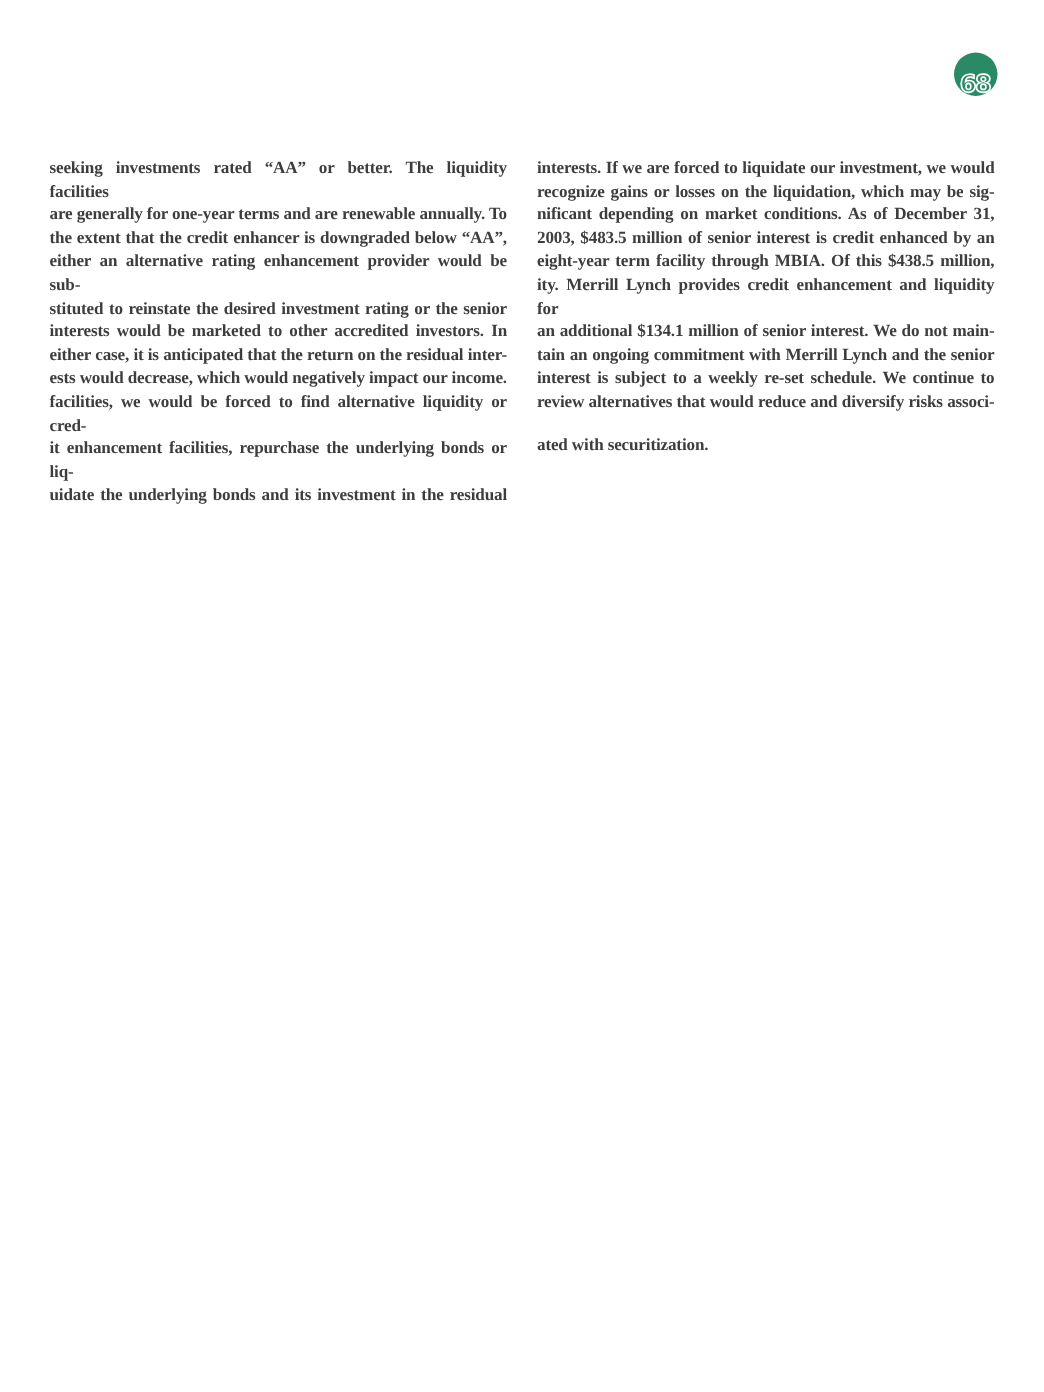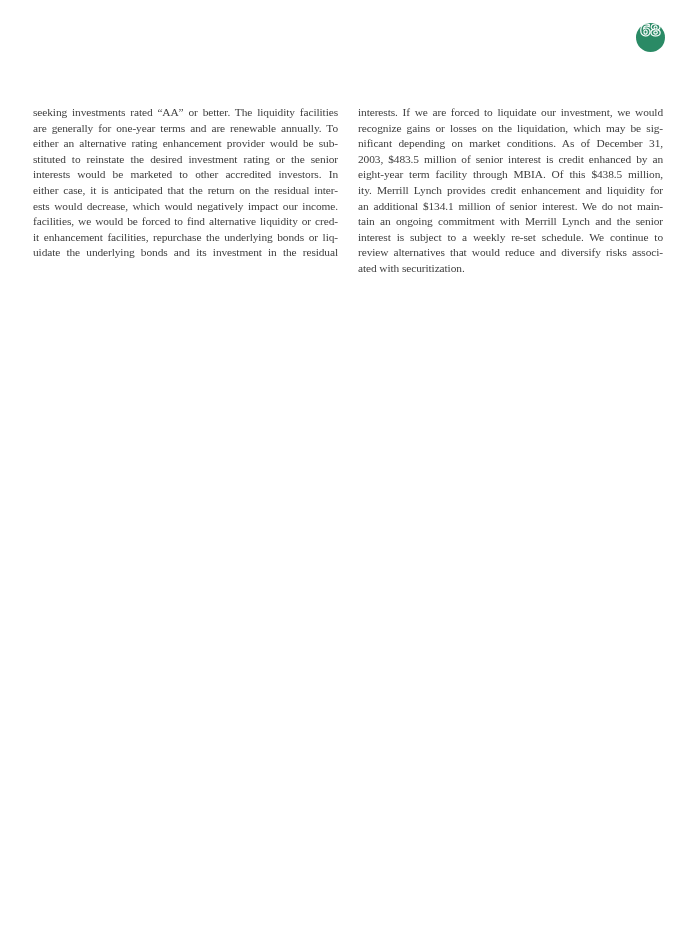--- a/index.html
+++ b/index.html
@@ -11,27 +11,27 @@
     position: relative;
     width: 696px;
     height: 928px;
     background: #ffffff;
     overflow: hidden;
     font-family: "Liberation Serif", serif;
   }
   .page-number-badge {
     position: absolute;
     left: 636px;
-    top: 23px;
+    top: 35px;
     width: 29px;
     height: 29px;
     border-radius: 50%;
     background: var(--accent, #2a8a65);
     display: flex;
-    align-items: flex-start;
+    align-items: flex-end;
     justify-content: center;
   }
   .page-number-text {
     font-family: "DejaVu Sans", sans-serif;
     font-weight: bold;
     font-size: 16px;
     letter-spacing: -1px;
     line-height: 1;
     color: #ffffff;
     padding-right: 1px;
@@ -53,36 +53,39 @@
   .text-column {
     width: 305px;
     color: var(--text-color, #3d3d3d);
     font-size: 11.4px;
     line-height: 15.6px;
     letter-spacing: -0.1px;
   }
   .text-line {
     text-align: justify;
     text-align-last: justify;
+    font-weight: bold;
   }
   .text-line.no-justify {
     text-align-last: left;
+    margin-top: 13px;
   }
 </style>
 </head>
 <body>
 
 <div class="page">
   <div class="page-number-badge">
     <span class="page-number-text">68</span>
   </div>
   <div class="text-columns">
     <div class="text-column">
         <div class="text-line">seeking investments rated “AA” or better.  The liquidity facilities</div>
         <div class="text-line">are generally for one-year terms and are renewable annually.  To</div>
+        <div class="text-line">the extent that the credit enhancer is downgraded below “AA”,</div>
         <div class="text-line">either an alternative rating enhancement provider would be sub-</div>
         <div class="text-line">stituted to reinstate the desired investment rating or the senior</div>
         <div class="text-line">interests would be marketed to other accredited investors.  In</div>
         <div class="text-line">either case, it is anticipated that the return on the residual inter-</div>
         <div class="text-line">ests would decrease, which would negatively impact our income.</div>
         <div class="text-line">facilities, we would be forced to find alternative liquidity or cred-</div>
         <div class="text-line">it enhancement facilities, repurchase the underlying bonds or liq-</div>
         <div class="text-line">uidate the underlying bonds and its investment in the residual</div>
       </div>
     <div class="text-column">

